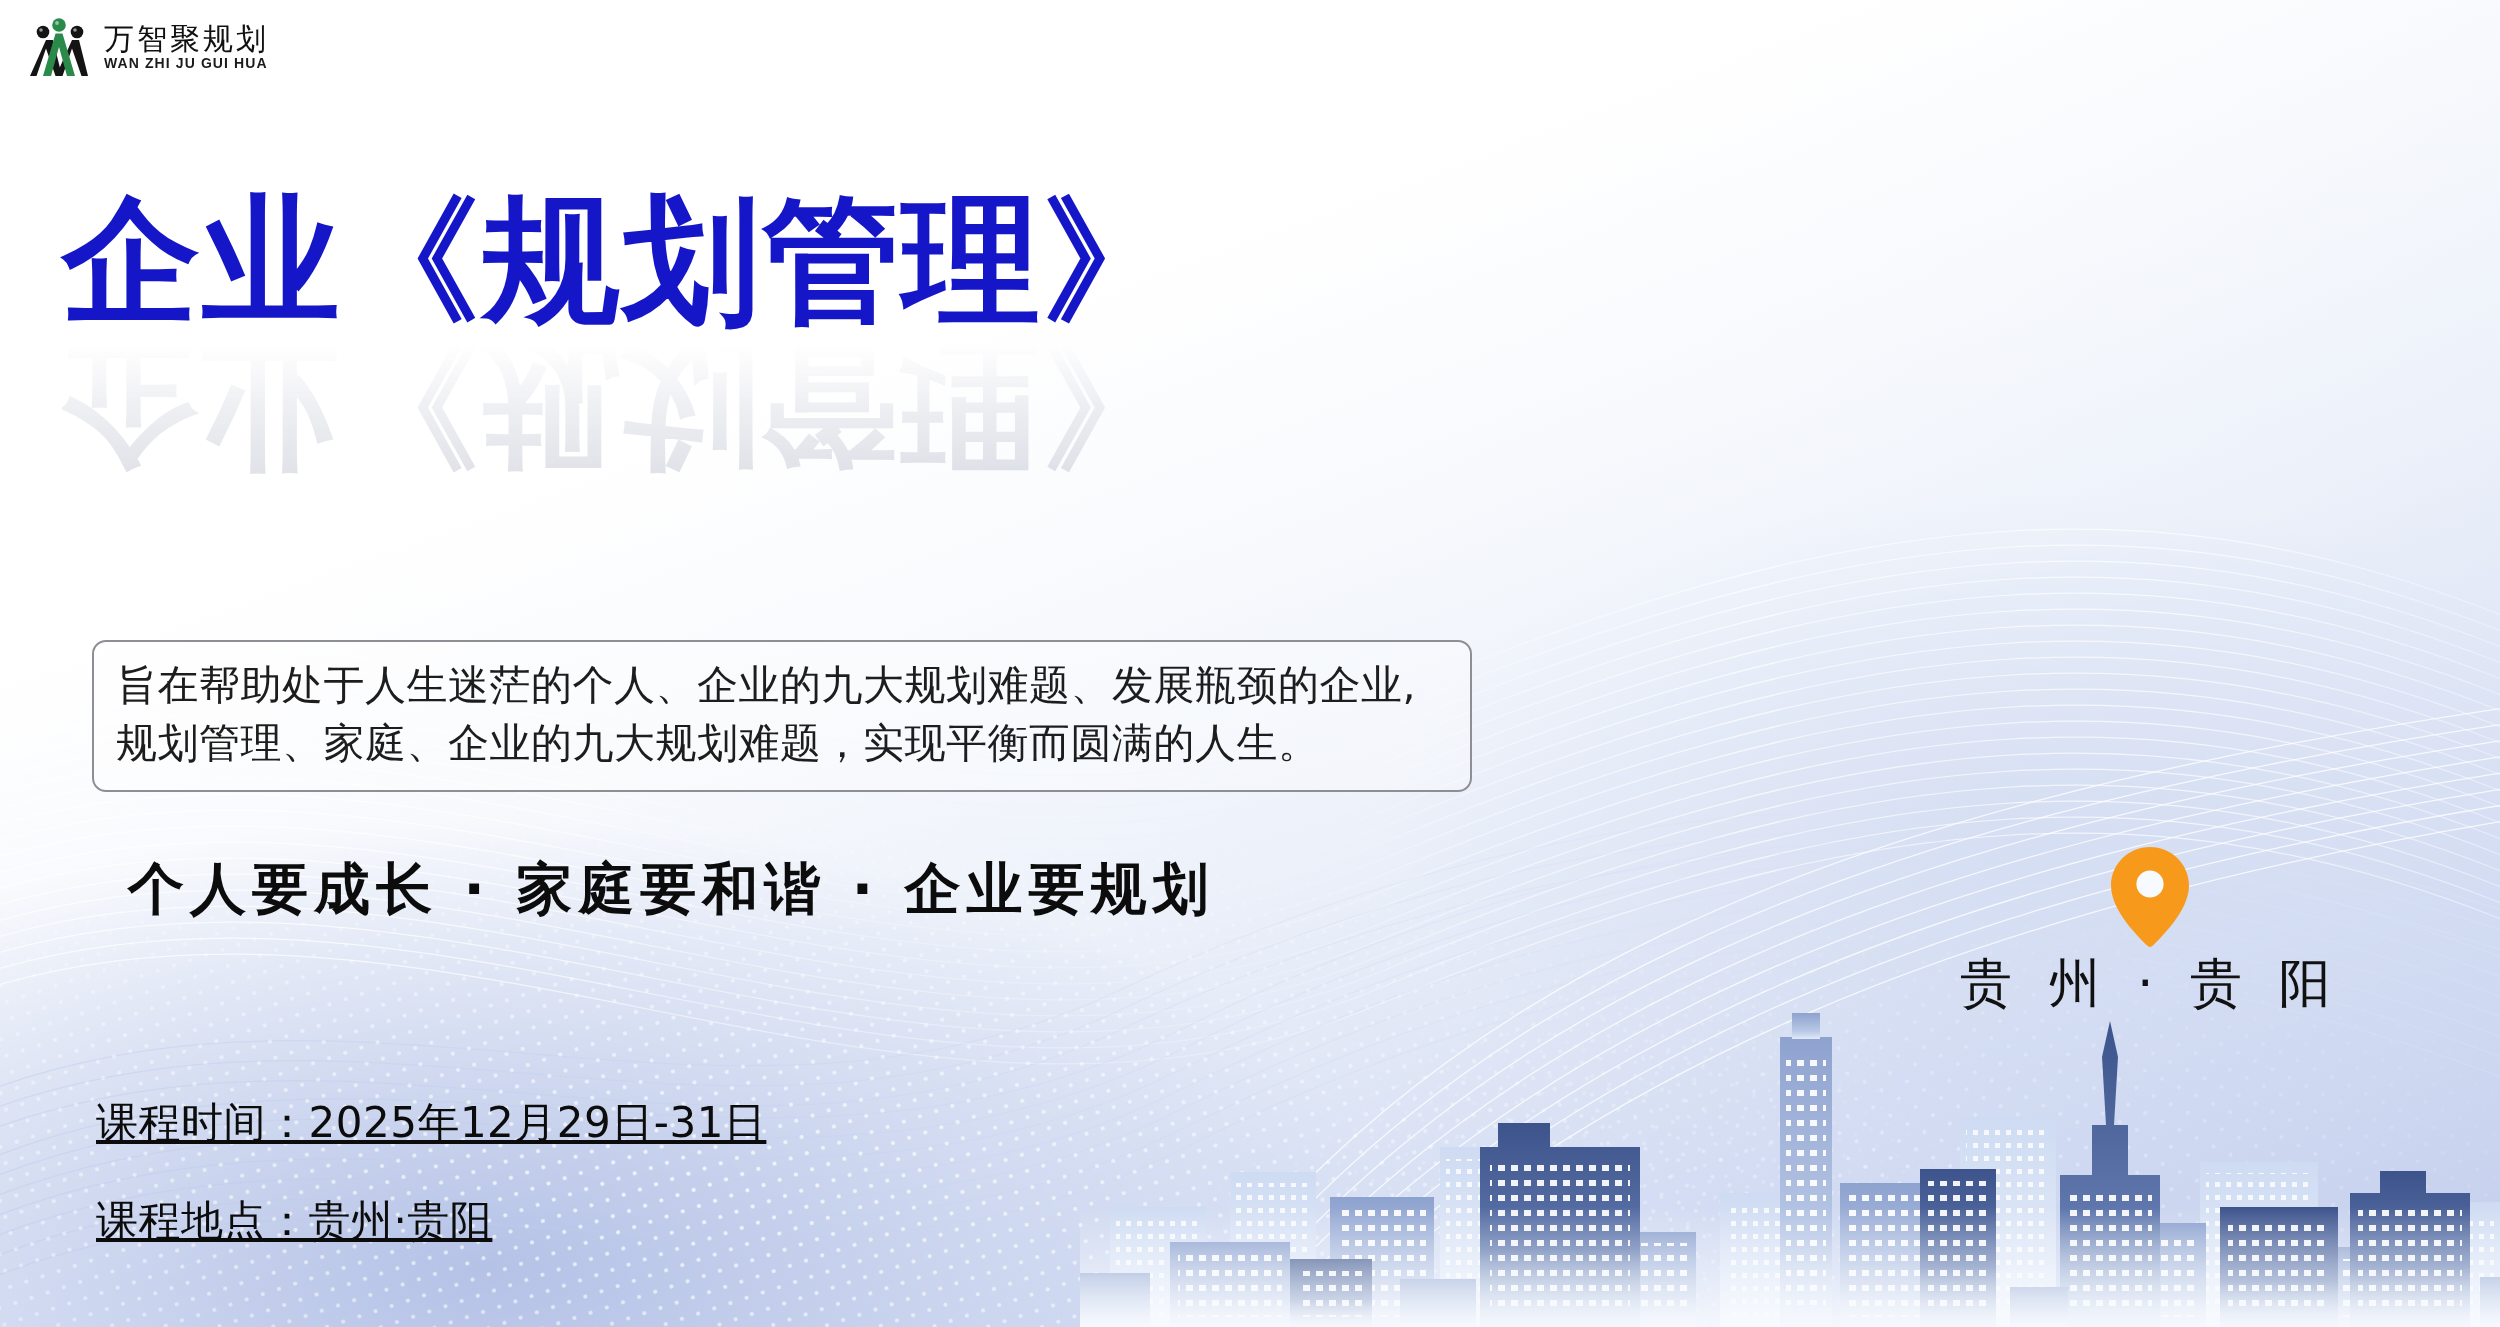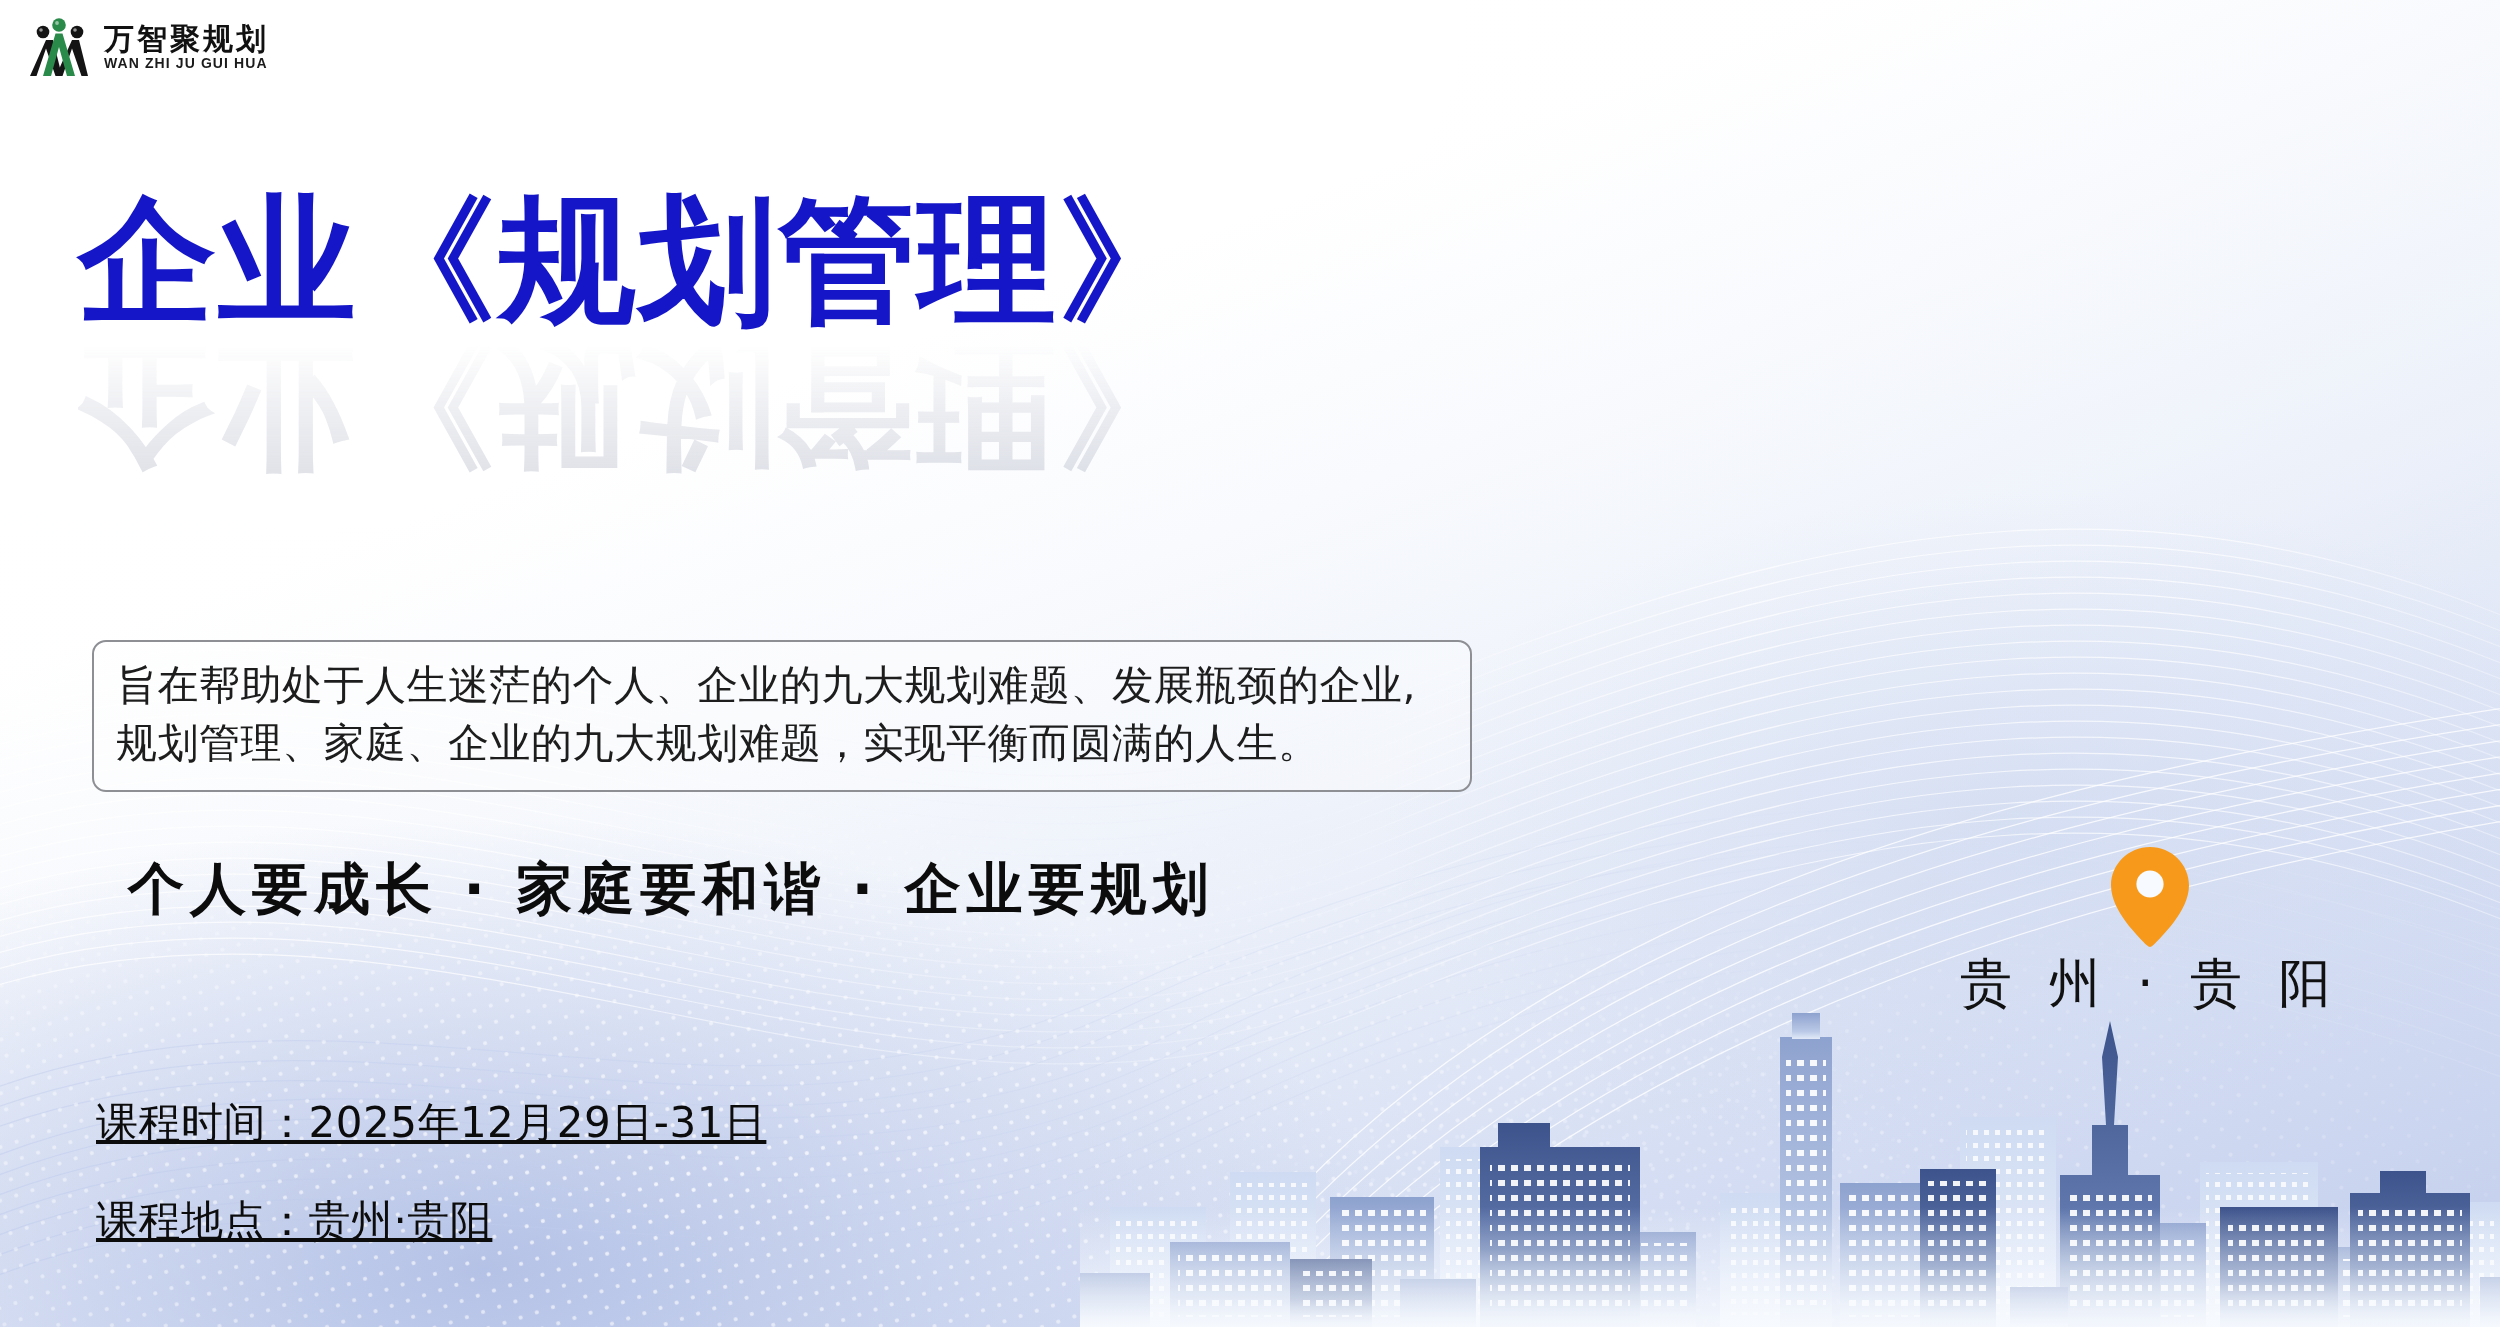--- a/index.html
+++ b/index.html
@@ -25,25 +25,25 @@
 
   
   .city{position:absolute;right:0;bottom:0;width:1420px;height:330px;}
   .city-fade{position:absolute;right:0;bottom:0;width:1420px;height:120px;
     background:linear-gradient(0deg,rgba(247,250,254,.92) 0%,rgba(247,250,254,.5) 45%,rgba(255,255,255,0) 100%);}
 
   
   .logo{position:absolute;left:28px;top:14px;display:flex;align-items:center;gap:14px;}
   .logo-mark{width:62px;height:66px;display:block;}
   .logo-words{display:flex;flex-direction:column;gap:2px;line-height:1;}
-  .logo-cn{font-family:"DejaVu Serif","Liberation Serif",serif;font-size:30px;font-weight:700;color:#111;letter-spacing:3px;}
+  .logo-cn{font-family:"DejaVu Serif","Liberation Serif",serif;font-size:30px;font-weight:400;color:#111;letter-spacing:3px;}
   .logo-en{font-family:Liberation Sans, sans-serif;font-size:14px;font-weight:700;color:#1b1b1b;letter-spacing:1.1px;}
 
   
-  .headline-wrap{position:absolute;left:78px;top:192px;}
+  .headline-wrap{position:absolute;left:62px;top:192px;}
   .headline{
     font-family:"DejaVu Sans","Liberation Sans",sans-serif;
     font-size:138px;font-weight:900;line-height:1;color:#1416c8;
     letter-spacing:2px;white-space:nowrap;}
   .headline-reflection{
     font-family:"DejaVu Sans","Liberation Sans",sans-serif;
     font-size:138px;font-weight:900;line-height:1;letter-spacing:2px;white-space:nowrap;
     color:#9aa0b4;
     transform:scaleY(-1);
     margin-top:6px;

